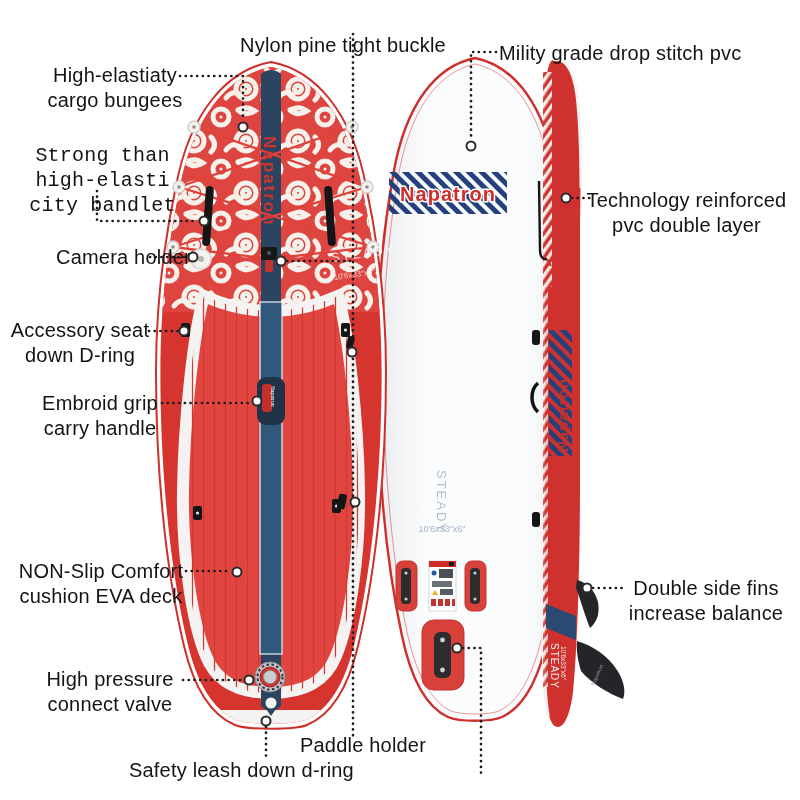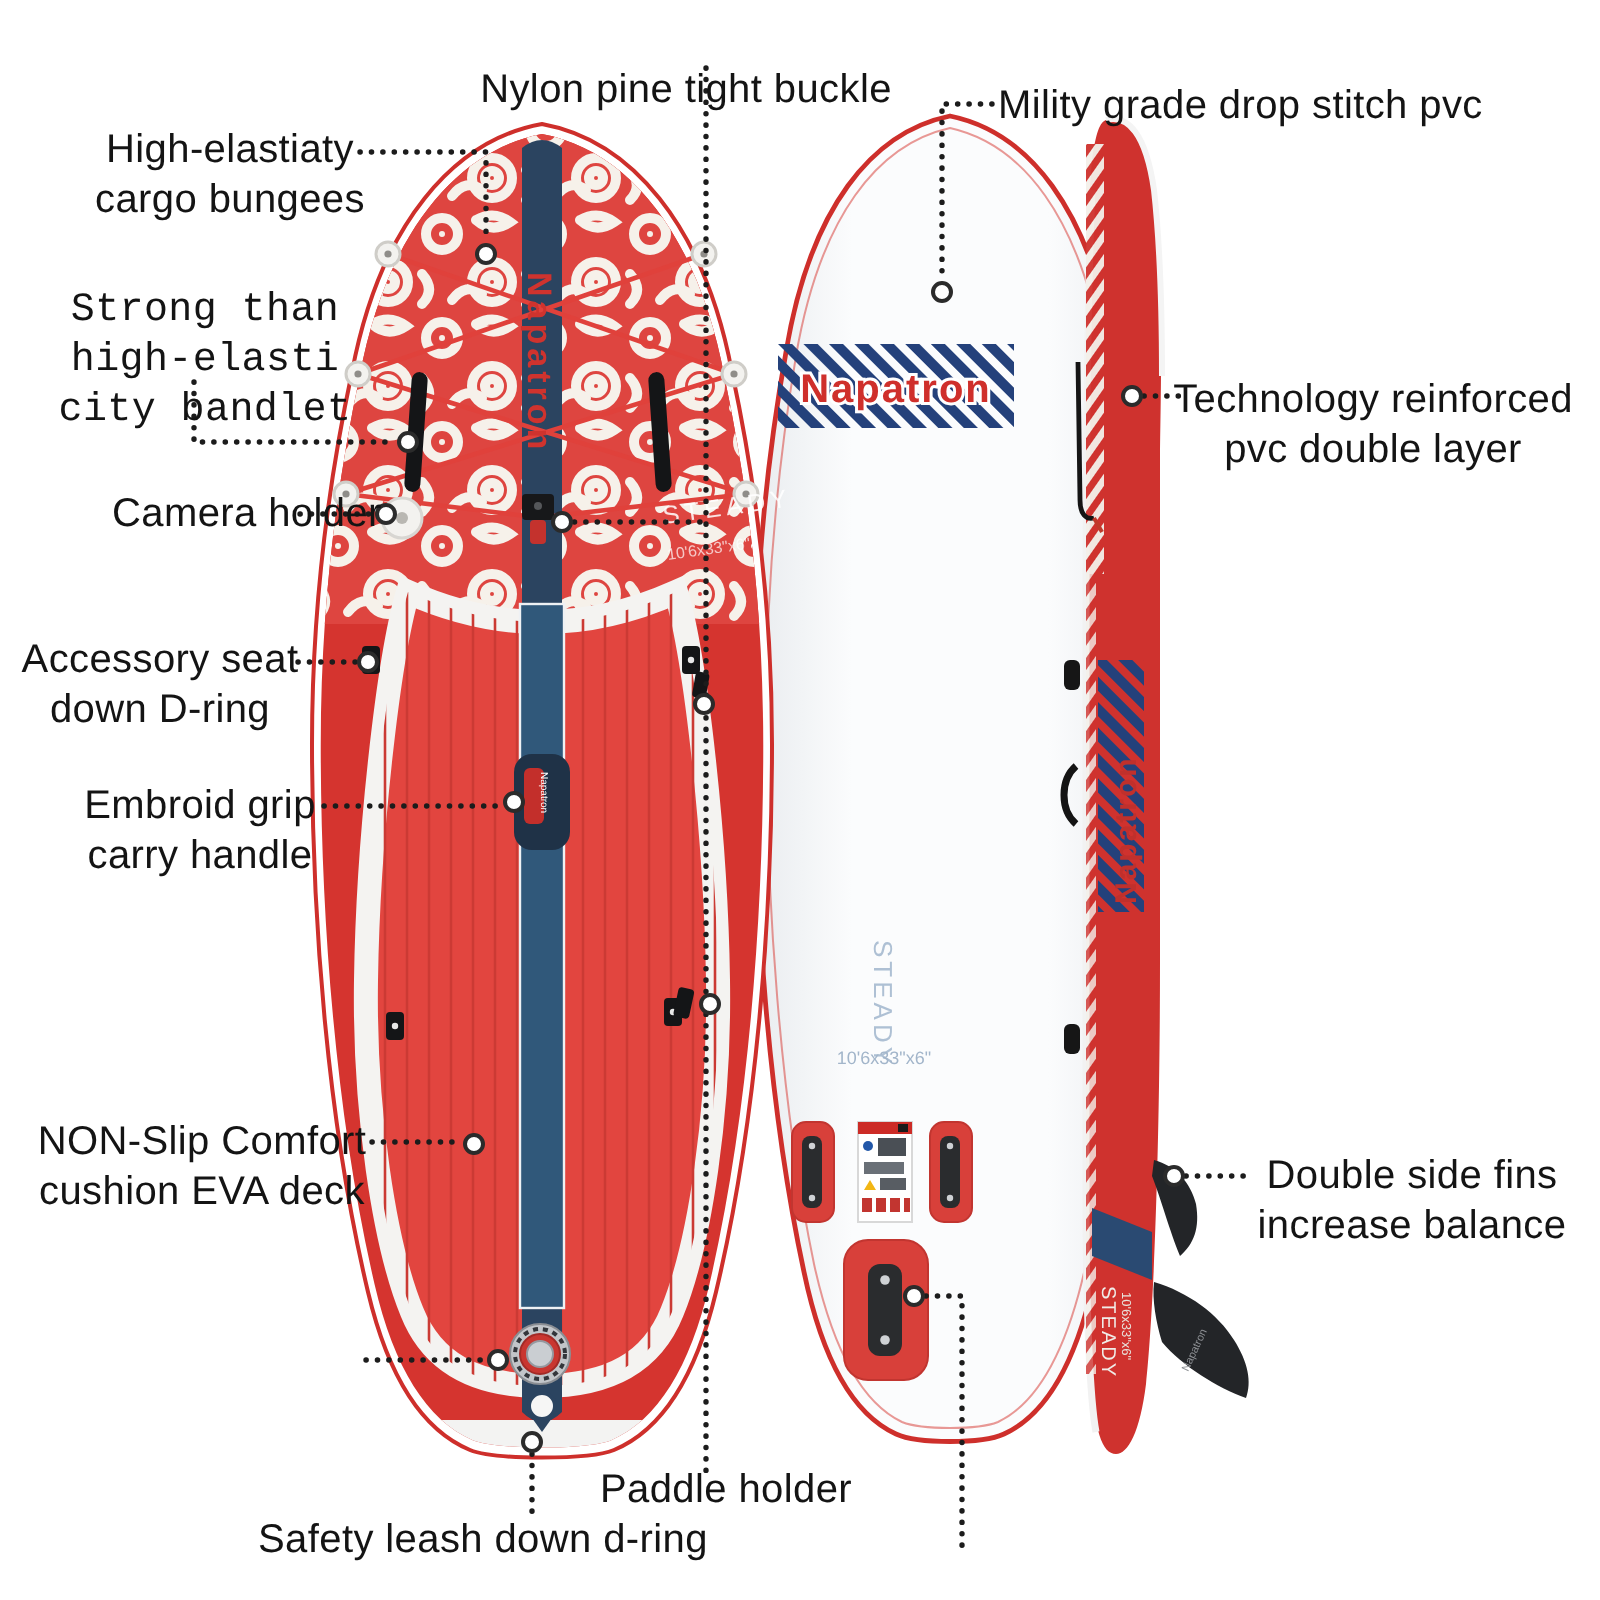--- a/index.html
+++ b/index.html
@@ -255,18 +255,20 @@
 city bandlet</div>
 <div class="callout" style="left:16px;top:245px;margin-left:40px;">Camera holder</div>
 <div class="callout center" style="left:584px;top:188px;width:205px;">Technology reinforced
 pvc double layer</div>
 <div class="callout center" style="left:0px;top:318px;width:160px;">Accessory seat
 down D-ring</div>
 <div class="callout center" style="left:20px;top:391px;width:160px;">Embroid grip
 carry handle</div>
 <div class="callout center" style="left:9px;top:559px;width:184px;">NON-Slip Comfort
 cushion EVA deck</div>
+<div class="callout center" style="left:30px;top:667px;width:160px;">High pressure
+connect valve</div>
 <div class="callout" style="left:129px;top:758px;">Safety leash down d-ring</div>
 <div class="callout" style="left:300px;top:733px;">Paddle holder</div>
 <div class="callout center" style="left:621px;top:576px;width:170px;">Double side fins
 increase balance</div>
 
 </div>
 
 </body></html>

